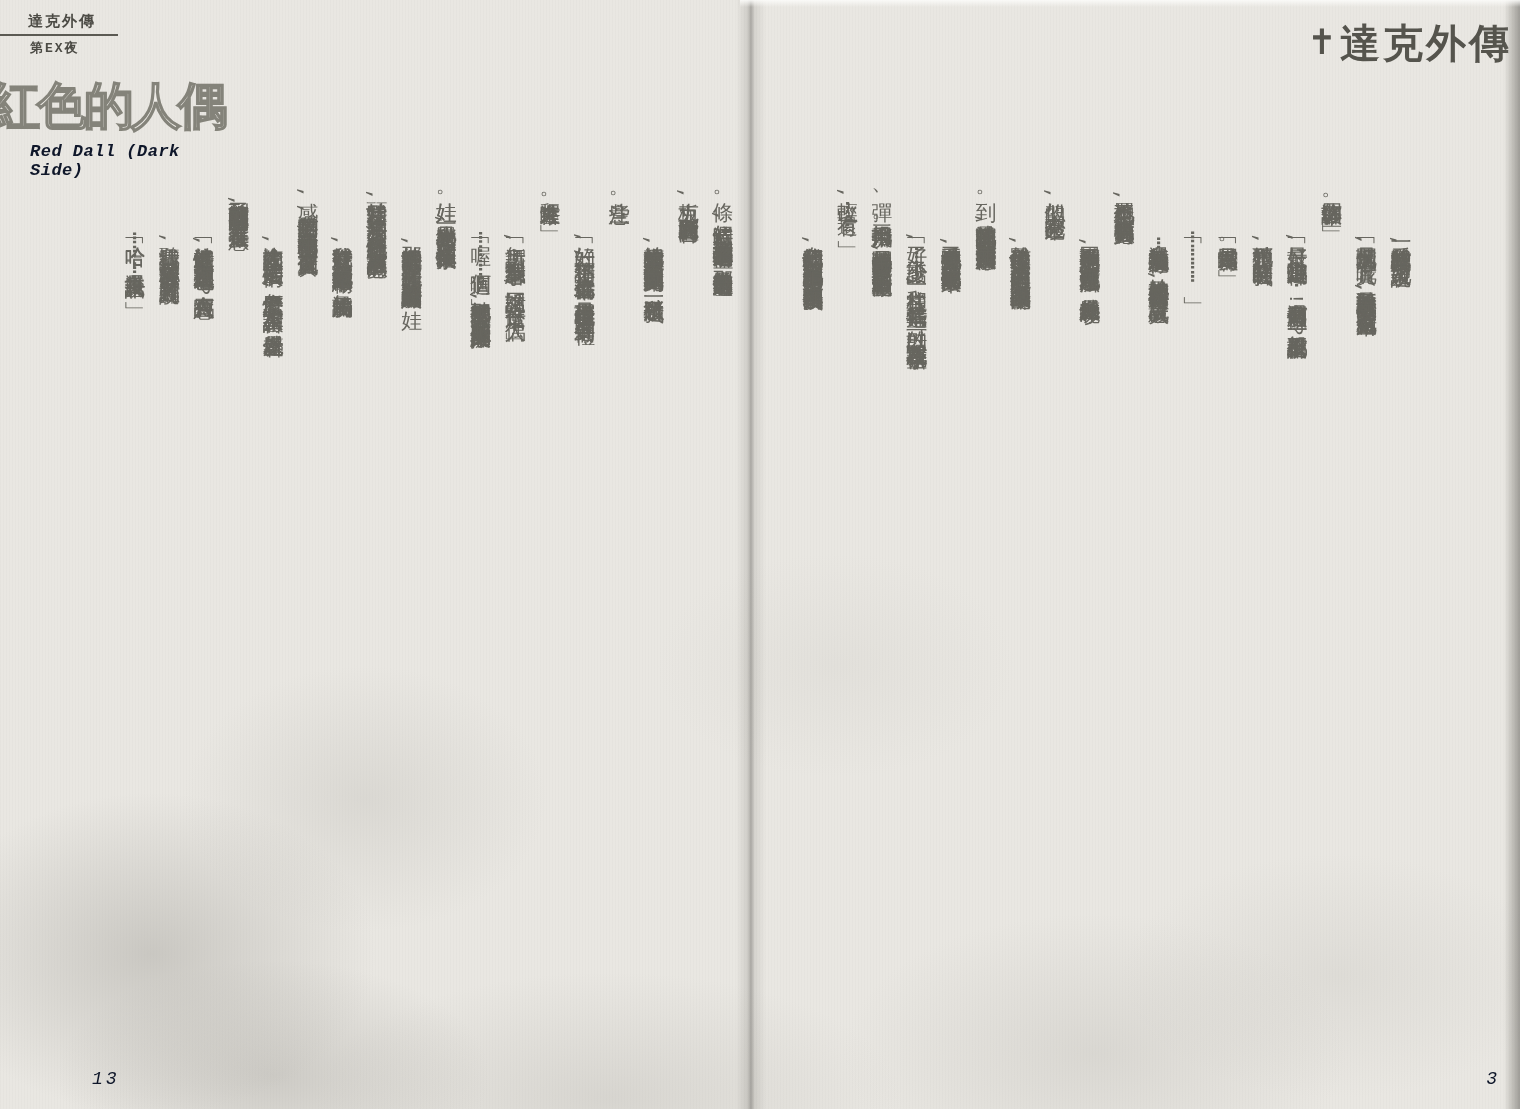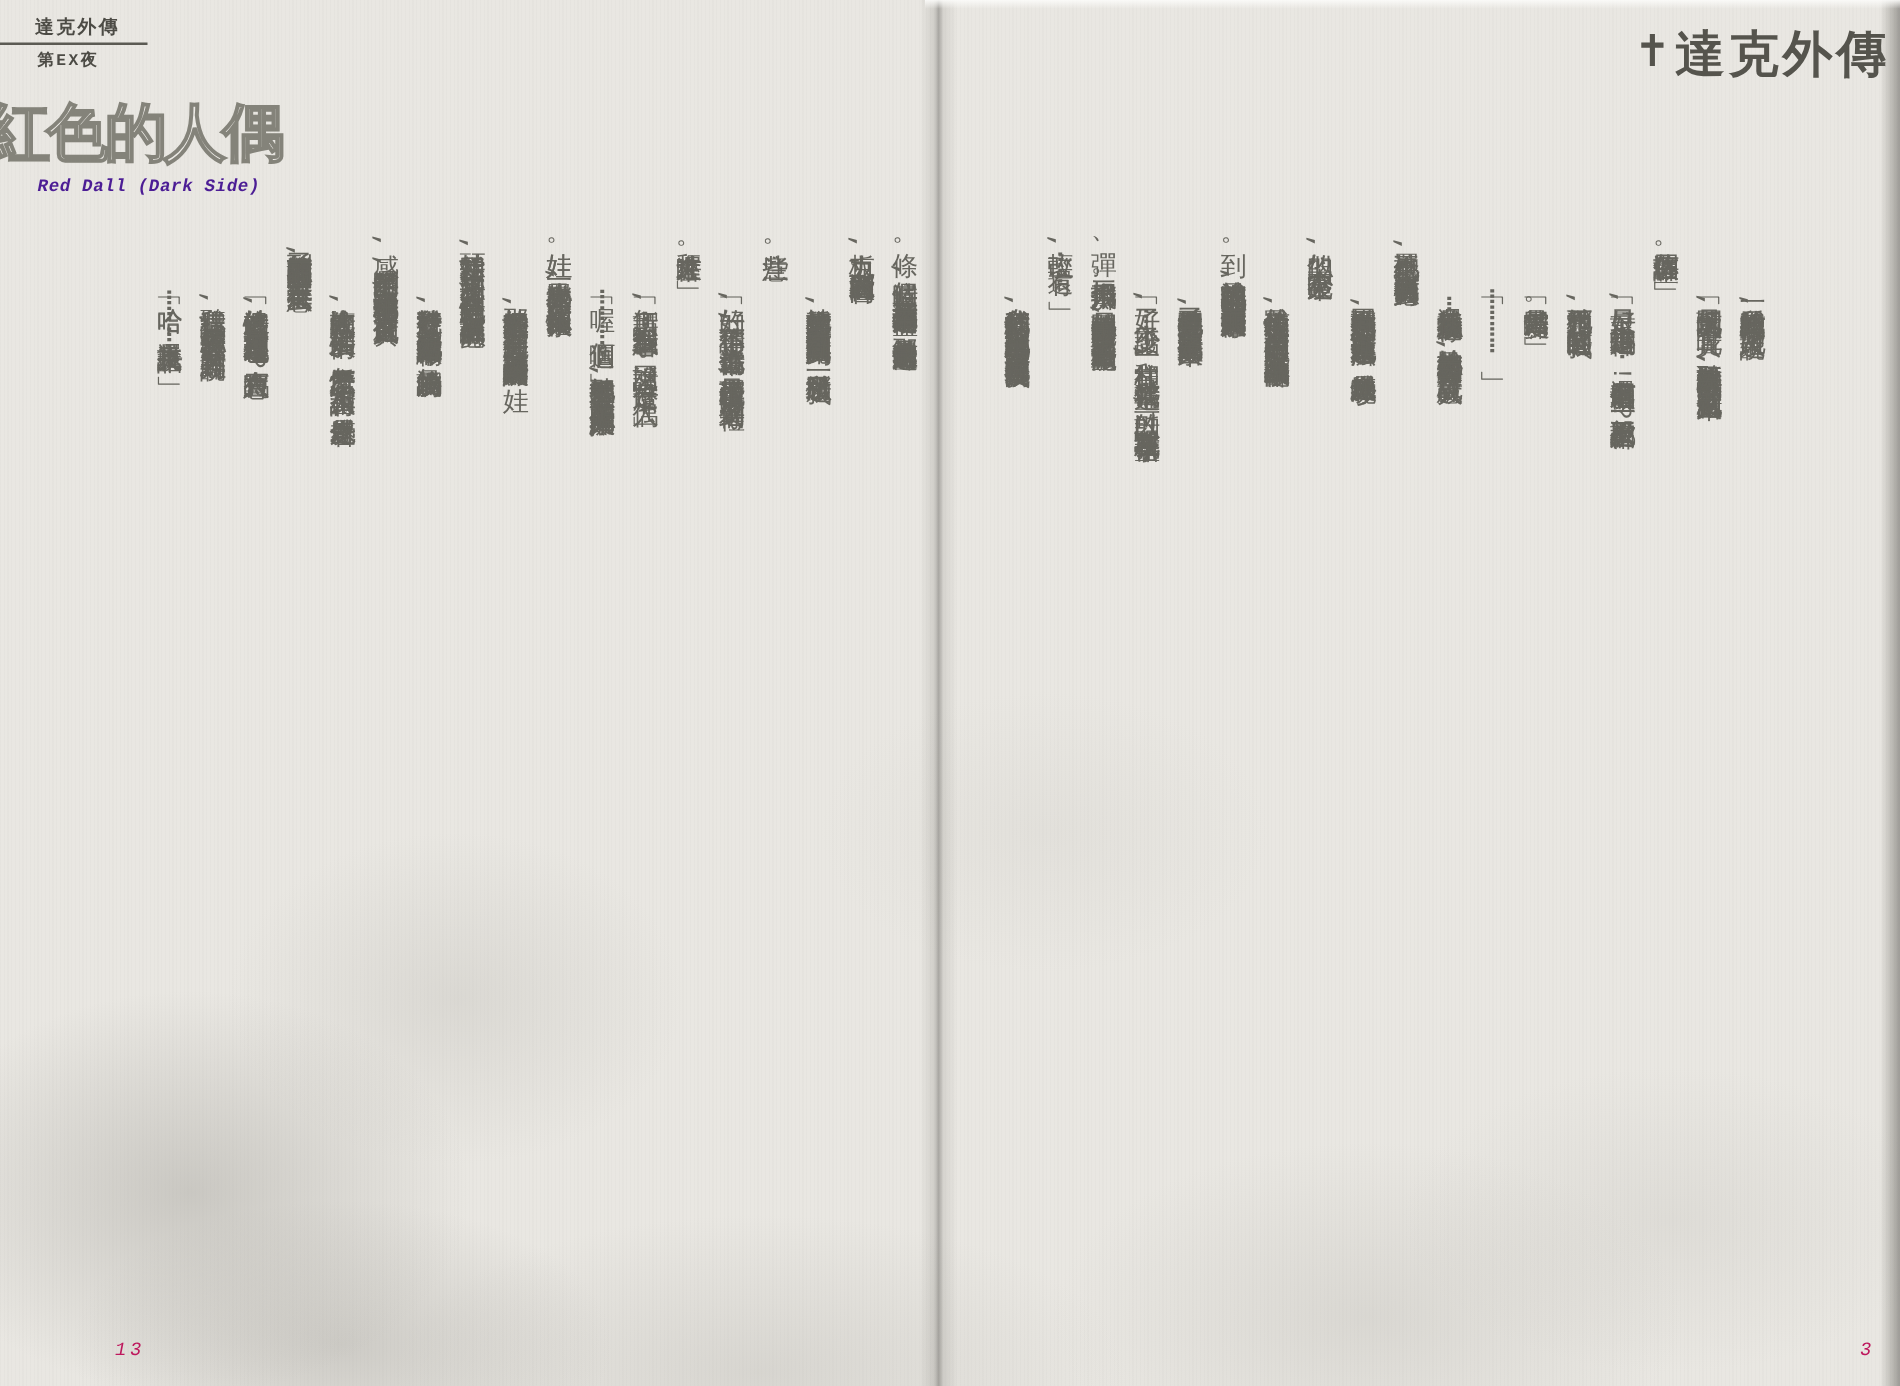--- a/index.html
+++ b/index.html
@@ -47,21 +47,21 @@
   .hl-series{font-size:15px;font-weight:bold;letter-spacing:2px;margin-left:28px;}
   .hl-rule{width:118px;height:2px;background:#5b5a53;margin:3px 0 3px 0;}
   .hl-episode{font-size:13px;font-weight:bold;letter-spacing:2px;margin-left:30px;}
   .hl-title{
     font-size:50px;font-weight:bold;letter-spacing:-3px;
     margin:16px 0 0 -10px;white-space:nowrap;
     color:#eceae5;
     -webkit-text-stroke:1.6px #84837a;
     text-shadow:0 0 1px rgba(120,119,110,0.4);
   }
-  .hl-sub{font-size:14px;font-weight:bold;font-style:italic;color:#4c1d95;margin:2px 0 0 30px;letter-spacing:0.5px;}
+  .hl-sub{font-size:17px;font-weight:bold;font-style:italic;color:#0f172a;margin:2px 0 0 30px;letter-spacing:0.5px;}
 
   
   .hr{
     position:absolute;top:16px;right:8px;
     display:flex;align-items:center;gap:6px;
     color:#55544d;font-weight:bold;
   }
   .hr .cross{font-size:40px;line-height:1;}
   .hr .series{font-size:40px;letter-spacing:3px;white-space:nowrap;}
 
@@ -76,21 +76,21 @@
   .page-text .col{
     line-height:34.6px;
     white-space:nowrap;
   }
   .page-text .col.indent{padding-top:44px;}
   .pt-right{right:104px;}
   .pt-left{right:782px;}
 
   .pnum{
     position:absolute;bottom:20px;
-    font-size:15px;font-style:italic;color:#be185d;letter-spacing:3px;
+    font-size:18px;font-style:italic;color:#0f172a;letter-spacing:3px;
   }
   .pnum-left{left:92px;}
   .pnum-right{right:20px;}
 </style>
 </head>
 <body>
 
 <div class="book">
 
   <div class="texture"></div>

